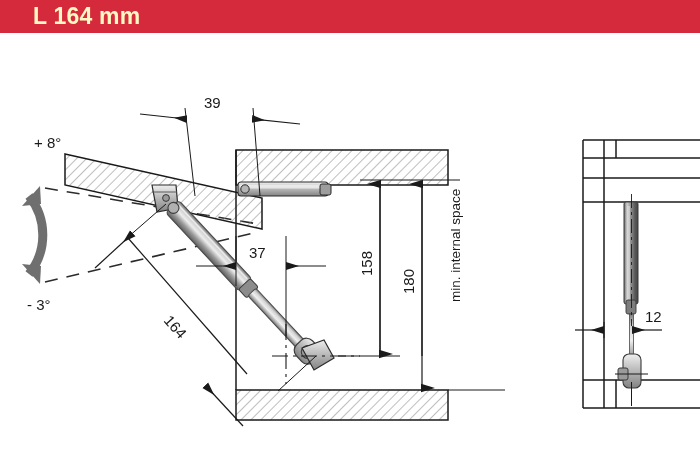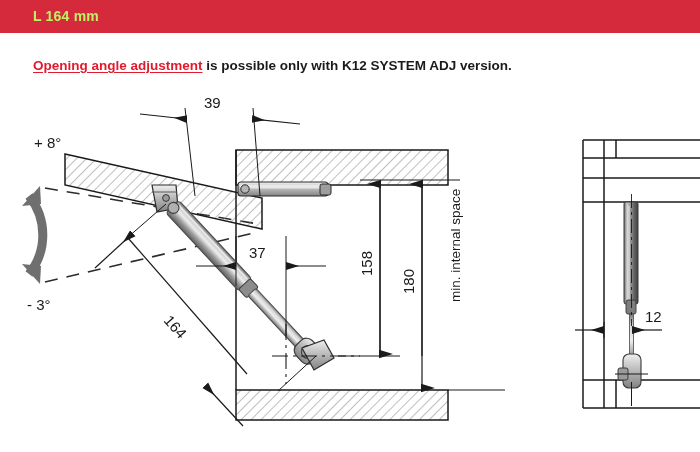--- a/index.html
+++ b/index.html
@@ -1,22 +1,22 @@
 <!DOCTYPE html>
 <html><head>
 <meta charset="utf-8">
 <style>
   html,body{margin:0;padding:0;background:#ffffff;}
   body{width:700px;height:452px;overflow:hidden;font-family:"Liberation Sans",sans-serif;}
   #page{position:relative;width:700px;height:452px;background:#fff;}
 
   
   .banner{position:absolute;left:0;top:0;width:700px;height:33px;background:#d5293c;}
-  .banner-title{position:absolute;left:33px;top:6px;font-size:14px;font-weight:bold;
-                color:#bef264;letter-spacing:0.2px;line-height:21px;}
+  .banner-title{position:absolute;left:33px;top:6px;font-size:23px;font-weight:bold;
+                color:#fef9c3;letter-spacing:0.2px;line-height:21px;}
 
   
   .subtitle{position:absolute;left:33px;top:58px;font-size:13.5px;font-weight:bold;
             color:#1a1a1a;white-space:nowrap;line-height:16px;}
   .subtitle .hl{color:#e01b2e;text-decoration:underline;text-underline-offset:2px;}
 
   
   .drawing{position:absolute;left:0;top:86px;width:700px;height:366px;}
   .drawing svg{display:block;}
 
@@ -26,23 +26,20 @@
 </style>
 </head>
 <body>
 
 <div id="page">
 
   <div class="banner">
     <div class="banner-title">L 164 mm</div>
   </div>
 
-  <div class="subtitle">
-    <span class="hl">Opening angle adjustment</span><span> is possible only with K12 SYSTEM ADJ version.</span>
-  </div>
 
   <div class="drawing">
   <svg width="700" height="366" viewBox="0 0 700 366" xmlns="http://www.w3.org/2000/svg">
     <defs>
       <pattern id="hatch" width="7" height="7" patternTransform="rotate(45)" patternUnits="userSpaceOnUse">
         <line x1="0" y1="0" x2="0" y2="7" stroke="#8a8a8a" stroke-width="1.1"></line>
       </pattern>
       <linearGradient id="cylg" x1="0" y1="0" x2="0" y2="1">
         <stop offset="0%" stop-color="#6e6e6e"></stop>
         <stop offset="18%" stop-color="#c9c9c9"></stop>

